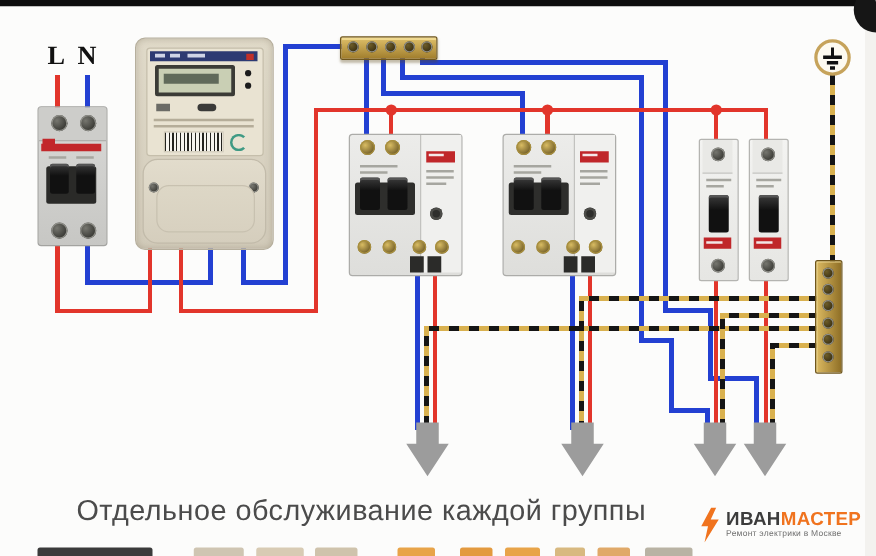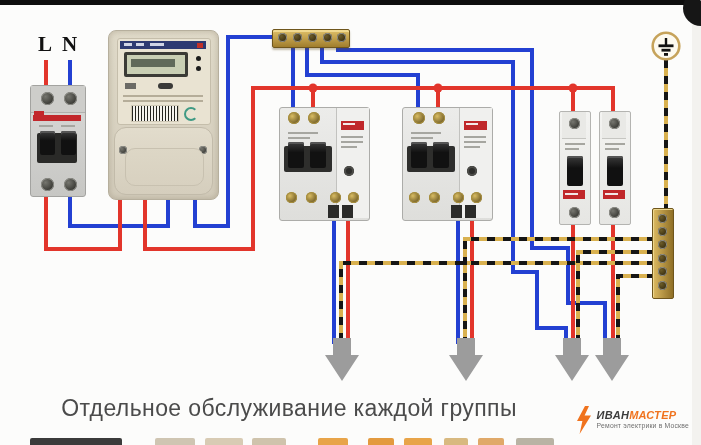--- a/index.html
+++ b/index.html
@@ -65,21 +65,21 @@
       background:linear-gradient(#e0c16a,#a07d2c);box-shadow:0 2px 2px rgba(90,70,20,.35),inset 0 2px 0 #f0d98f;}
   .busbar .screw{width:9px;height:9px;top:3px;background:radial-gradient(circle at 35% 35%,#6d5c28,#241c08);}
   .pebar{left:652px;top:208px;width:20px;height:89px;border-radius:2px;border:1px solid #6f561c;
       background:linear-gradient(90deg,#dcba62,#8f6f26);box-shadow:inset 1px 1px 0 #ecd68d;}
   .pebar .screw{width:9px;height:9px;left:5px;background:radial-gradient(circle at 35% 35%,#6d5c28,#241c08);}
   
   .caption{left:0;top:395px;width:578px;text-align:center;font-size:23px;font-weight:500;
       color:#4b4b4b;letter-spacing:.4px;}
   .watermark{right:12px;bottom:11px;display:flex;align-items:center;gap:5px;}
   .wm-text{display:flex;flex-direction:column;line-height:1;}
-  .wm-brand{font-size:11px;font-weight:700;letter-spacing:.3px;color:#3c3c3c;white-space:nowrap;font-style:italic;}
+  .wm-brand{font-size:15px;font-weight:700;letter-spacing:.3px;color:#3c3c3c;white-space:nowrap;}
   .wm-brand .accent{color:#f0731e;}
   .wm-tagline{font-size:6.8px;color:#6f6f6f;margin-top:2px;letter-spacing:.2px;}
   
   .frag{position:absolute;bottom:0;height:7px;border-radius:2px 2px 0 0;}
   svg.wiring{left:0;top:0;pointer-events:none;}
 </style>
 </head>
 <body>
 
 <div class="stage">

